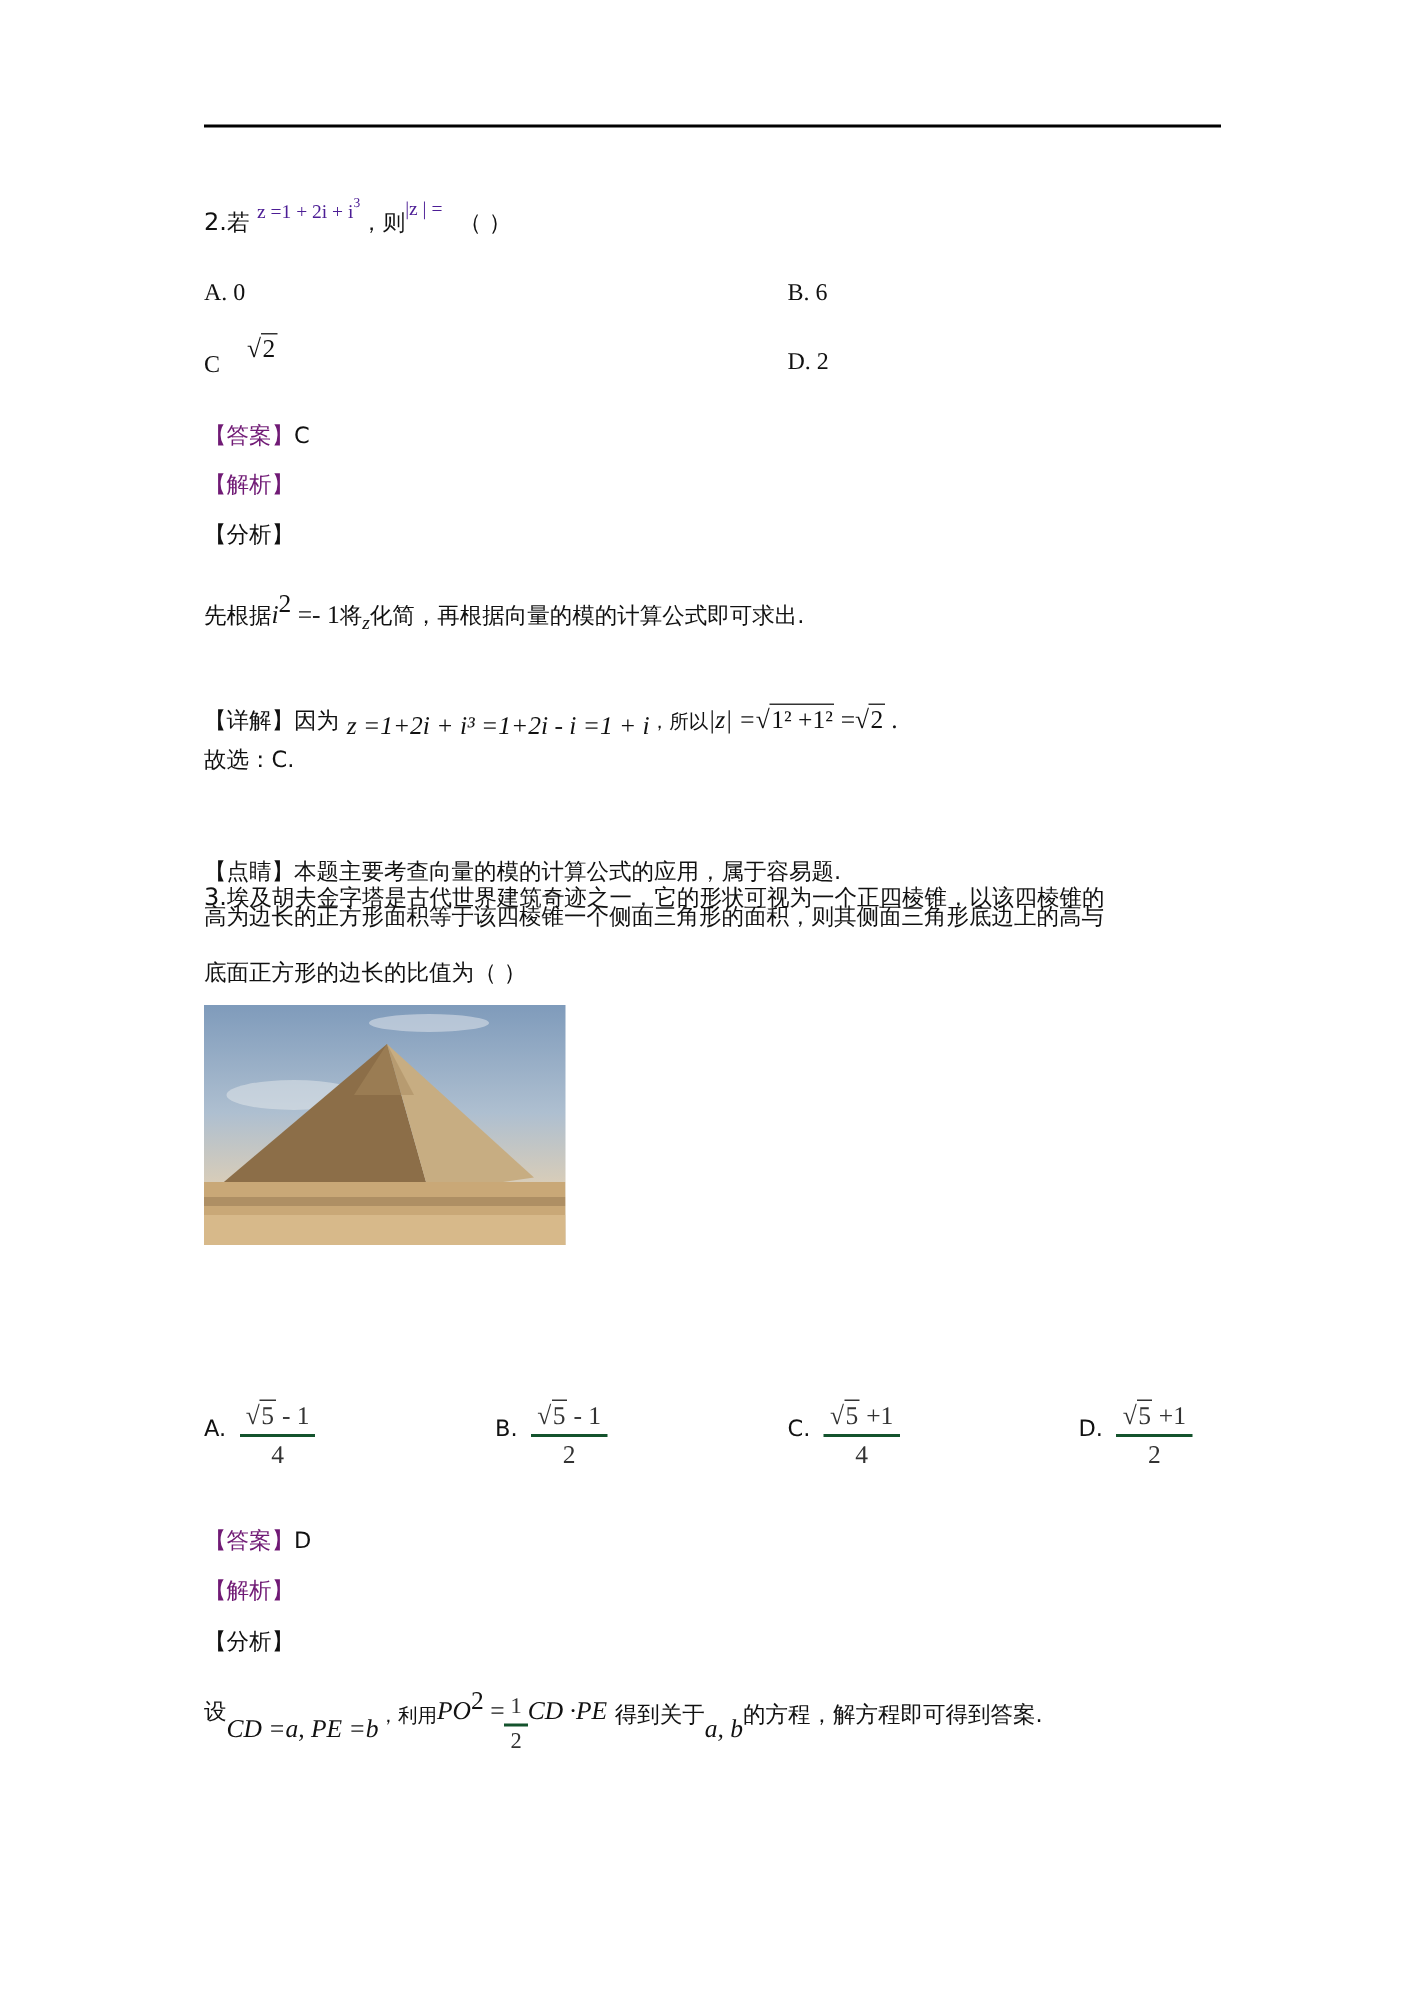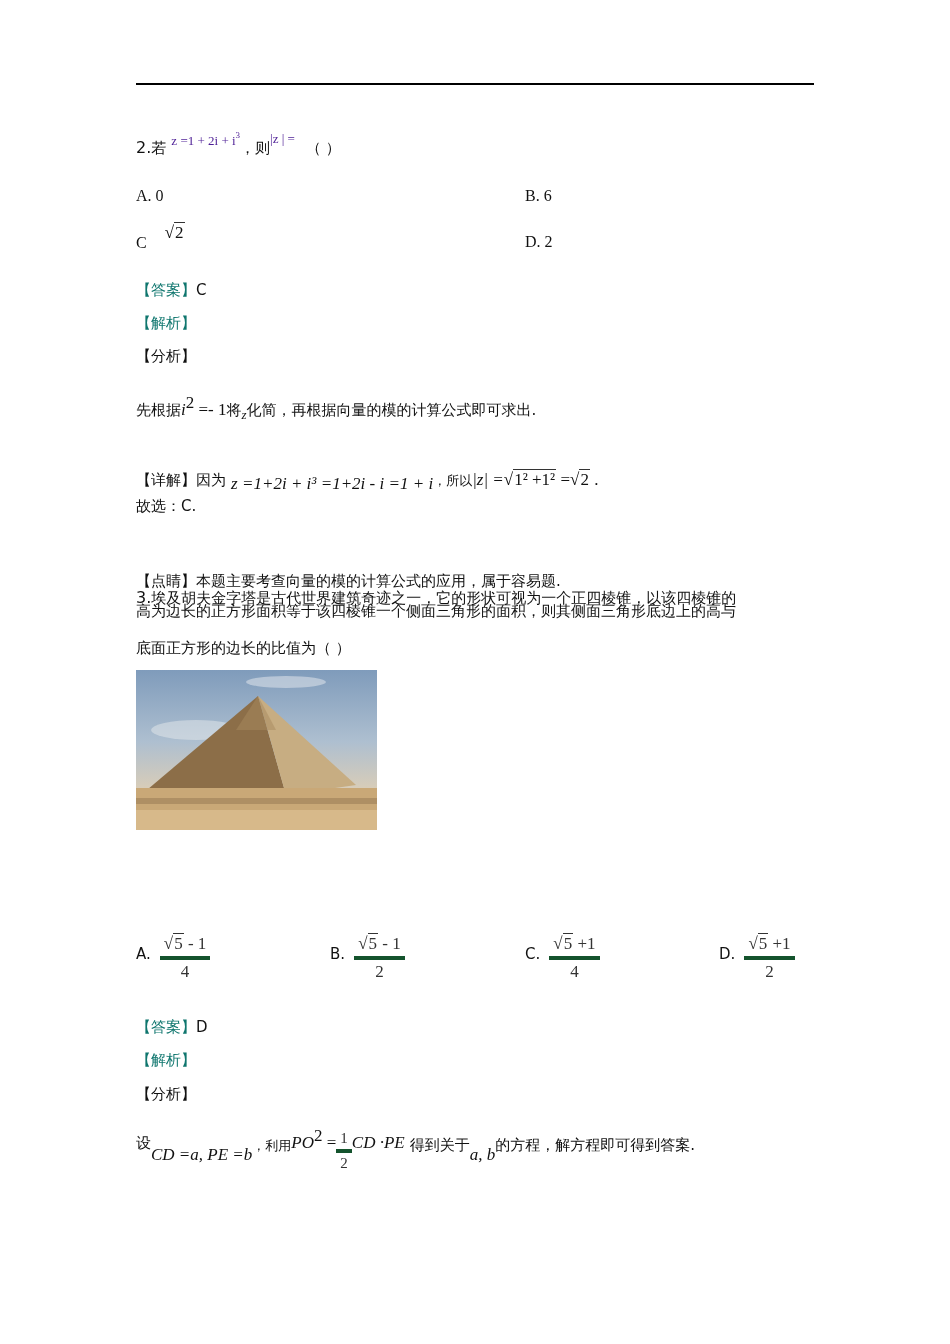--- a/index.html
+++ b/index.html
@@ -9,26 +9,26 @@
       color: #111;
     }
     .abs { position: absolute; white-space: nowrap; }
     .rule { position: absolute; left: 136px; top: 83px; width: 678px; height: 2px; background: #000; }
     .cn { font-family: "DejaVu Sans", "Liberation Sans", sans-serif; font-size: 15px; }
     .serif { font-family: "Liberation Serif", "DejaVu Serif", serif; font-size: 16px; }
     .math { font-family: "Liberation Serif", "DejaVu Serif", serif; font-style: italic; font-size: 17px; }
     .mathup { font-family: "Liberation Serif", "DejaVu Serif", serif; font-size: 17px; }
     .gray { color: #4c1d95; }
     .small { font-size: 13px; }
-    .blue { color: #0f766e; }
+    .blue { color: #701a75; }
     .sans { font-family: "DejaVu Sans", "Liberation Sans", sans-serif; font-size: 15px; }
     .qnum { font-family: "DejaVu Sans", "Liberation Sans", sans-serif; font-size: 16px; }
     sup { font-size: 9px; vertical-align: 7px; }
     .frac { display: inline-flex; flex-direction: column; align-items: center; vertical-align: middle; font-family: "Liberation Serif", "DejaVu Serif", serif; font-size: 17px; color: #333; }
-    .frac .num { padding: 0 4px 2px 4px; border-bottom: 4px solid #14532d; }
+    .frac .num { padding: 0 4px 2px 4px; border-bottom: 2px solid #14532d; }
     .frac .den { padding-top: 2px; }
     .sqrt { display: inline-block; }
     .sqrt .rad { border-top: 1px solid #333; padding: 0 1px; }
     .photo {
       position: absolute; left: 136px; top: 670px; width: 241px; height: 160px; overflow: hidden;
       background: linear-gradient(180deg, #7f9bbb 0%, #aebfd0 45%, #d9cdb8 75%, #c9ab7e 100%);
     }
     .opt-label { font-family: "DejaVu Sans", "Liberation Sans", sans-serif; font-size: 15px; }
   </style>
 </head>

